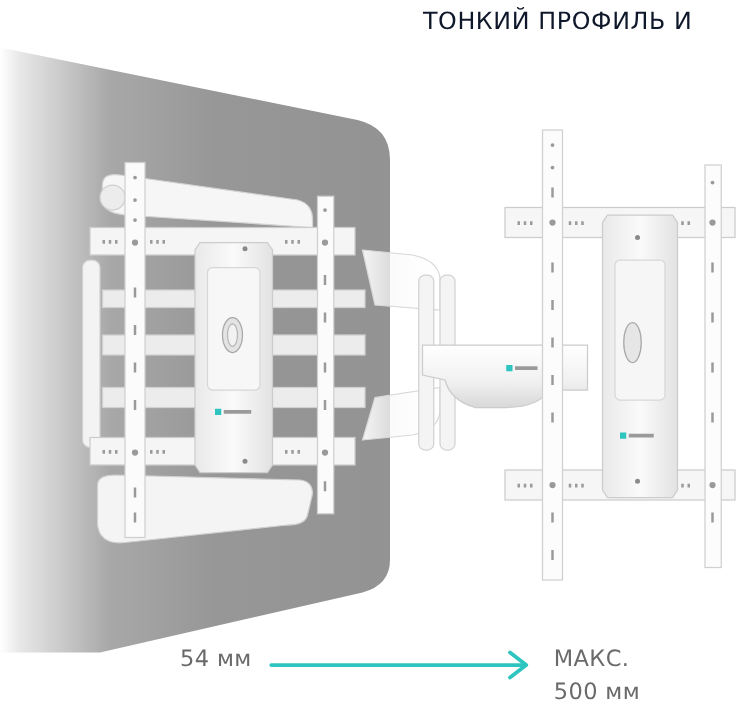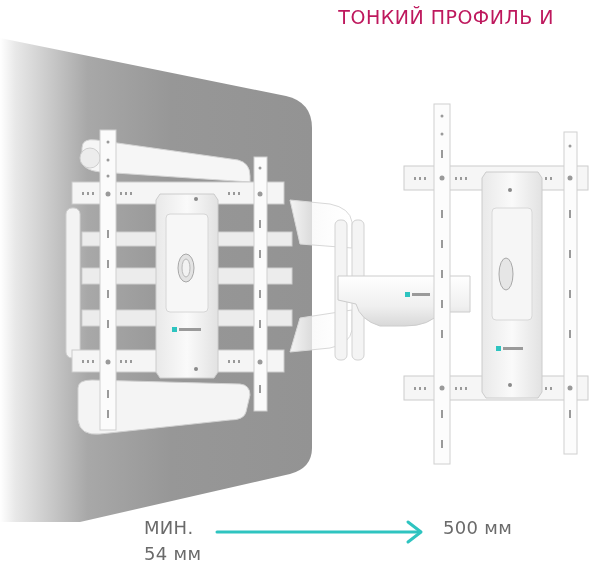--- a/index.html
+++ b/index.html
@@ -1,18 +1,18 @@
 <!DOCTYPE html>
 <html><head>
 <meta charset="utf-8">
 <style>
   html, body { margin: 0; padding: 0; background: #ffffff; }
   body { width: 600px; height: 565px; position: relative; overflow: hidden; font-family: "DejaVu Sans", sans-serif; }
   .scene { position: absolute; left: 0; top: 0; width: 600px; height: 565px; }
-  .headline { position: absolute; right: 46px; top: 4px; text-align: left; color: #be185d; font-size: 19px; line-height: 26px; letter-spacing: 0.5px; font-weight: normal; }
+  .headline { position: absolute; right: 46px; top: 4px; text-align: left; color: #0f172a; font-size: 19px; line-height: 26px; letter-spacing: 0.5px; font-weight: normal; }
   .headline div { white-space: nowrap; }
   .caption { position: absolute; color: #6a6a6a; font-size: 18px; line-height: 26px; letter-spacing: 0.3px; }
   .caption.min { left: 144px; top: 515px; }
   .caption.max { left: 443px; top: 515px; }
 </style>
 </head>
 <body>
 
 <svg class="scene" viewBox="0 0 600 565" xmlns="http://www.w3.org/2000/svg">
   <defs>
@@ -186,19 +186,19 @@
     <line x1="217" y1="532" x2="420" y2="532" stroke="#2ec4c0" stroke-width="3" stroke-linecap="round"></line>
     <polyline points="408,522 421,532 408,542" fill="none" stroke="#2ec4c0" stroke-width="3" stroke-linecap="round" stroke-linejoin="round"></polyline>
   </g>
 </svg>
 
 <div class="headline">
   <div>ТОНКИЙ ПРОФИЛЬ И</div>
 </div>
 
 <div class="caption min">
-  <div>МИН.</div>
   <div>54 мм</div>
 </div>
 
 <div class="caption max">
+  <div>МАКС.</div>
   <div>500 мм</div>
 </div>
 
 </body></html>

